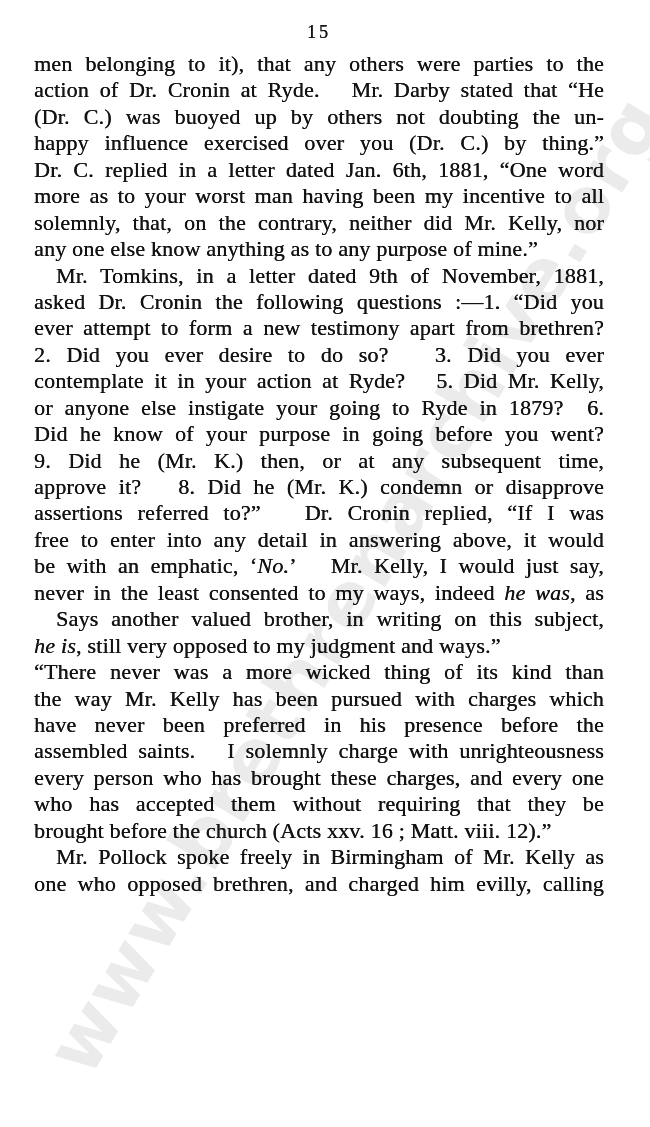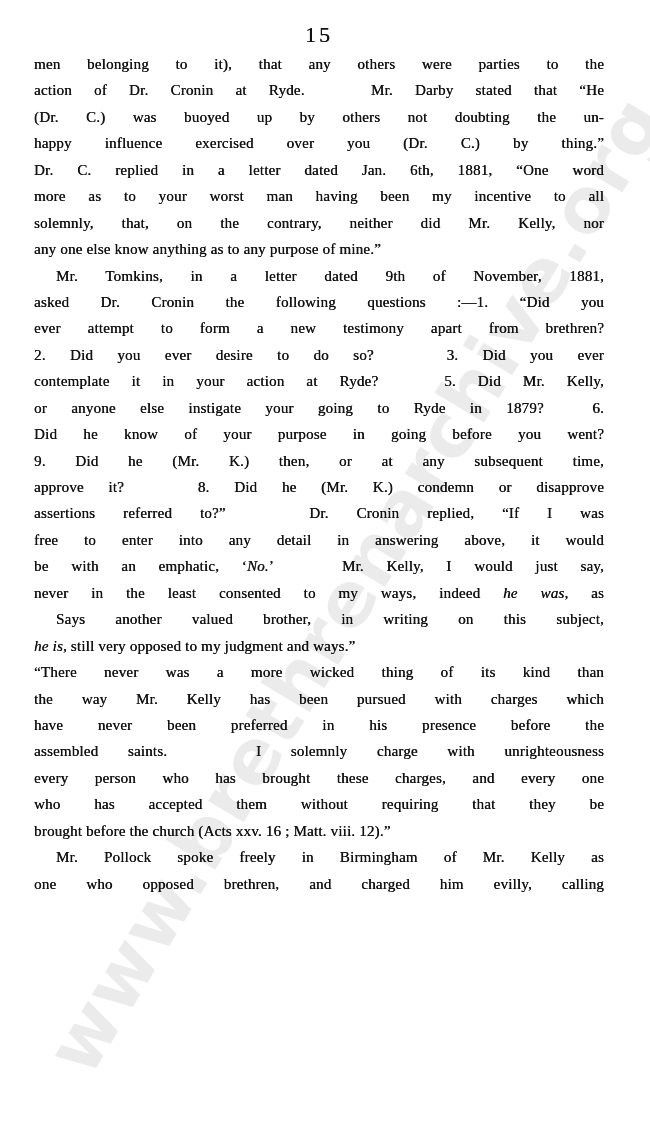--- a/index.html
+++ b/index.html
@@ -31,34 +31,34 @@
     white-space: nowrap;
     transform: rotate(-59deg);
     pointer-events: none;
   }
   .page-number {
     position: absolute;
     top: 22px;
     left: 34px;
     width: 570px;
     text-align: center;
-    font-size: 22px;
+    font-size: 18px;
     letter-spacing: 3px;
     text-shadow: 0.3px 0 0 currentColor;
   }
   .text-block {
     position: absolute;
     top: 51px;
     left: 34px;
     width: 570px;
   }
   .line {
     height: 26.45px;
     line-height: 26.45px;
-    font-size: 15px;
+    font-size: 22px;
     letter-spacing: 0.2px;
     text-shadow: 0.3px 0 0 currentColor;
     text-align: justify;
     text-align-last: justify;
     text-justify: inter-word;
     overflow: visible;
   }
   .line.par-end {
     text-align-last: left;
   }

